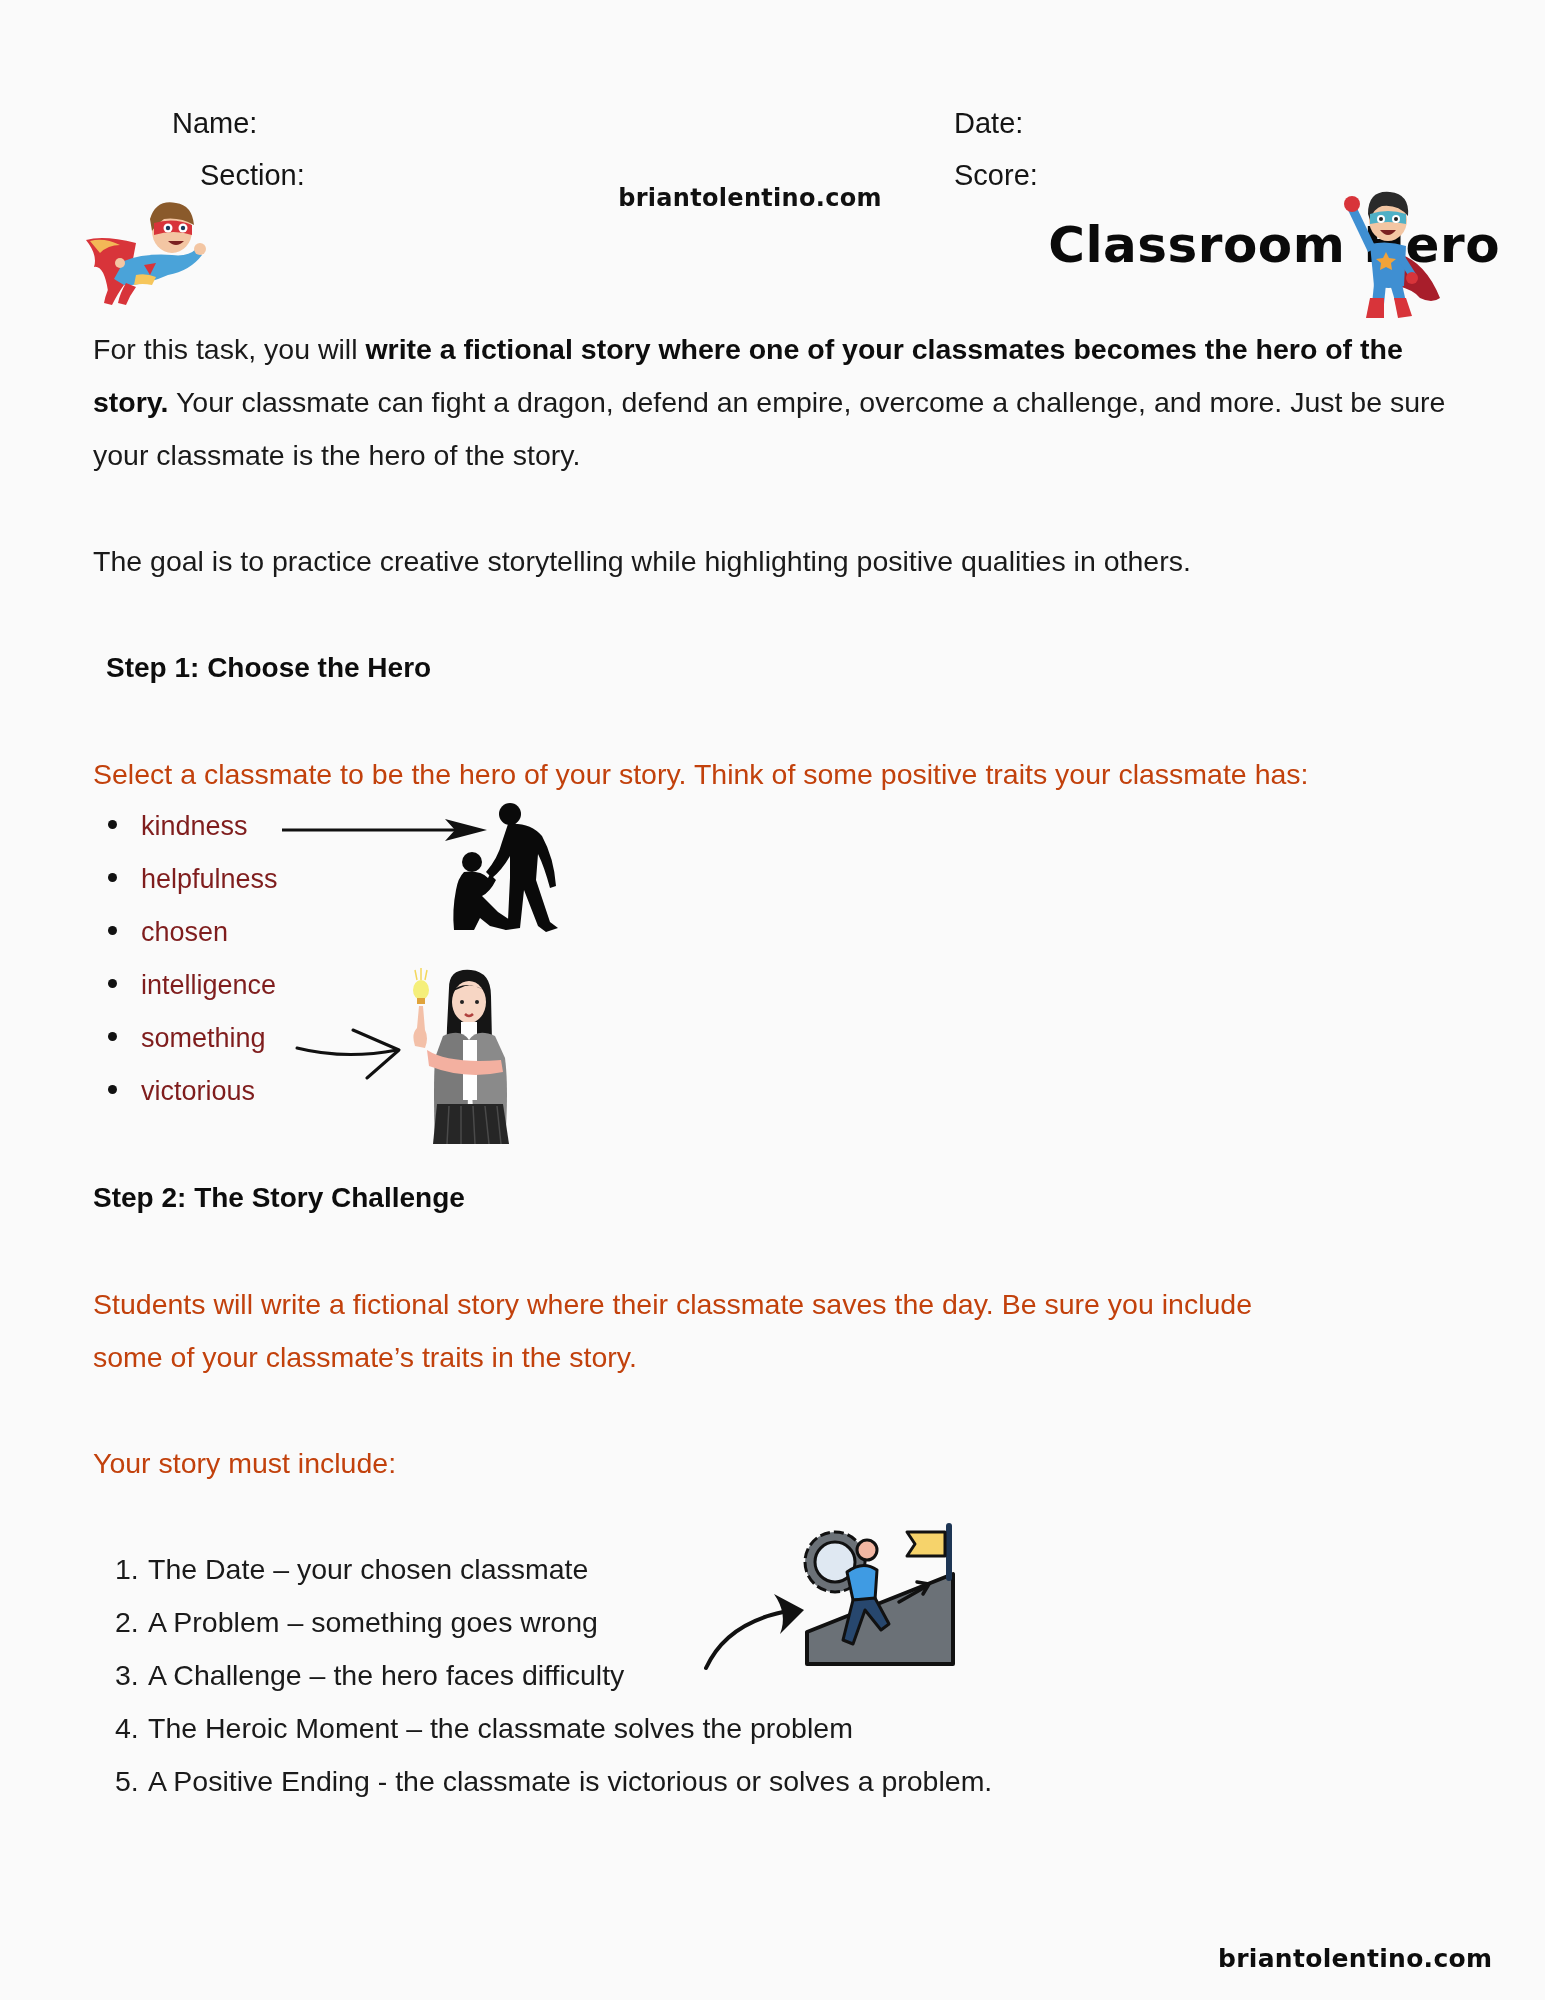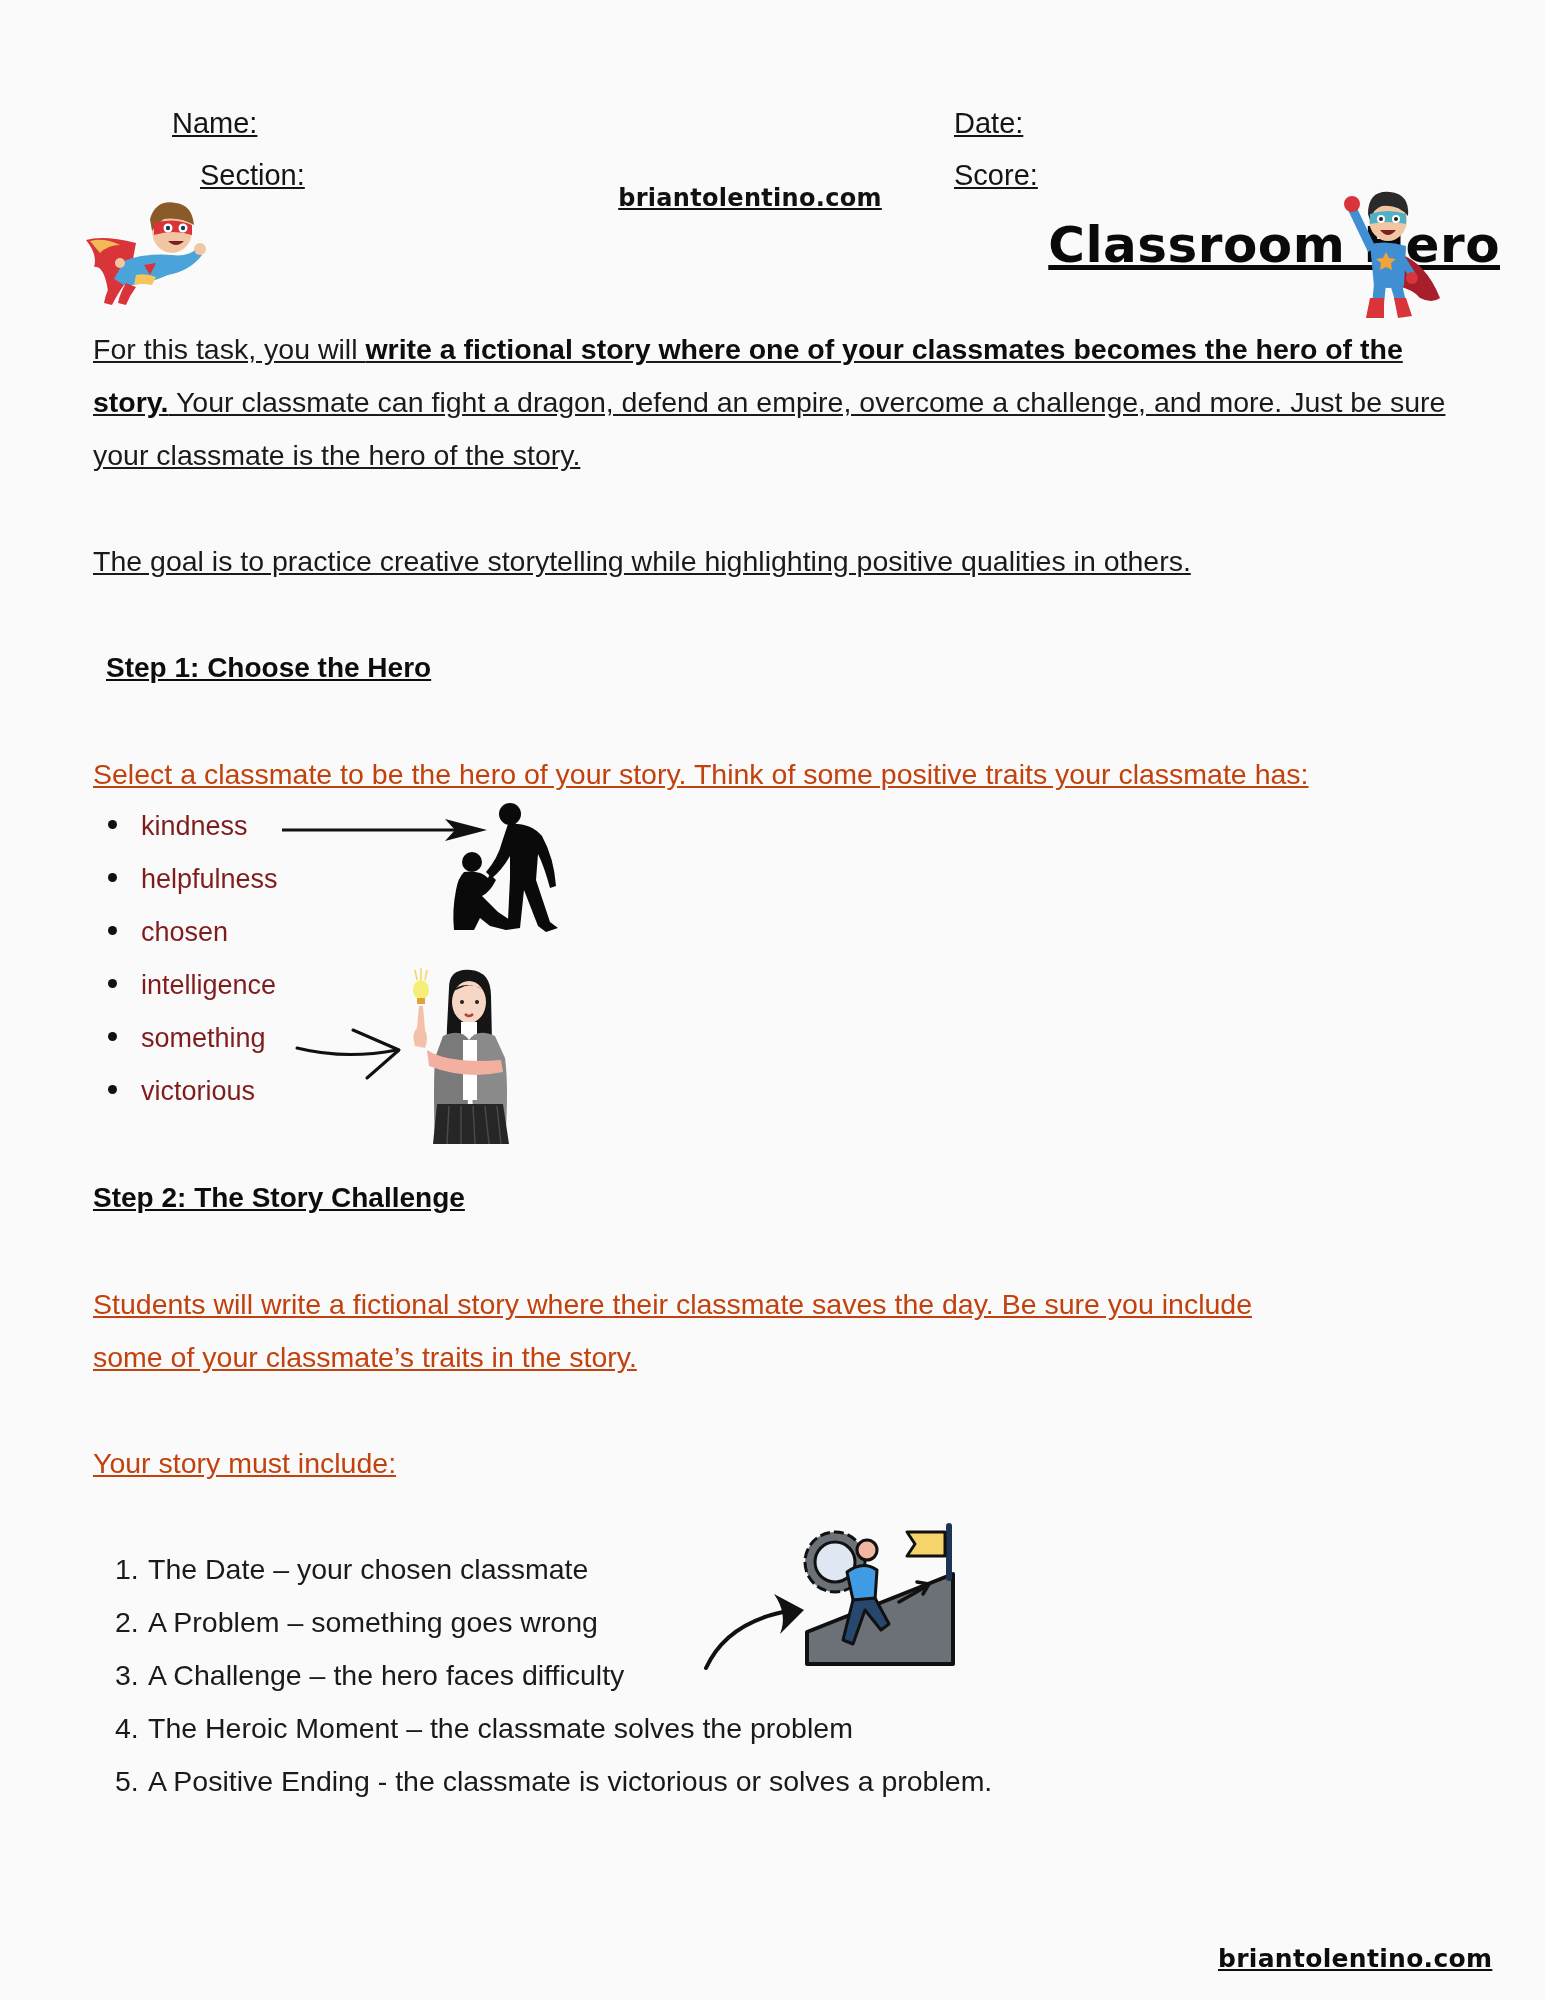--- a/index.html
+++ b/index.html
@@ -1,21 +1,21 @@
 <!DOCTYPE html>
 <html><head>
   <meta charset="utf-8">
   <style>
     html, body { margin: 0; padding: 0; }
     body {
       width: 1545px; height: 2000px; position: relative; overflow: hidden;
       background: #fafafa; color: #111;
       font-family: "Liberation Sans", "DejaVu Sans", sans-serif;
     }
-    .abs { position: absolute; text-decoration: underline; }
+    .abs { position: absolute; }
     .field { font-size: 29px; color: #151515; line-height: 1; white-space: nowrap; }
     .site-top { font-family: "DejaVu Sans", sans-serif; font-weight: bold; font-size: 24px; letter-spacing: 0.3px; color: #111; white-space: nowrap; }
     .title { font-family: "DejaVu Sans", sans-serif; font-weight: bold; font-size: 50px; letter-spacing: 0.5px; color: #0a0a0a; white-space: nowrap; }
     .body-text { left: 93px; width: 1380px; font-size: 28.5px; line-height: 53px; color: #1a1a1a; }
     .body-text b { font-weight: bold; color: #0d0d0d; }
     .step-h { left: 93px; font-size: 28px; font-weight: bold; color: #0d0d0d; white-space: nowrap; line-height: 1; }
     .line { font-size: 28.5px; line-height: 1; color: #c2410c; white-space: nowrap; }
     ul.traits { list-style: none; margin: 0; padding: 0; }
     ul.traits li { position: absolute; left: 108px; white-space: nowrap; font-size: 27px; line-height: 1; color: #7f1d1d; }
     ul.traits li .dot { display: inline-block; width: 9px; height: 9px; background: #111; border-radius: 50%; vertical-align: middle; margin-right: 24px; position: relative; top: -3px; }

